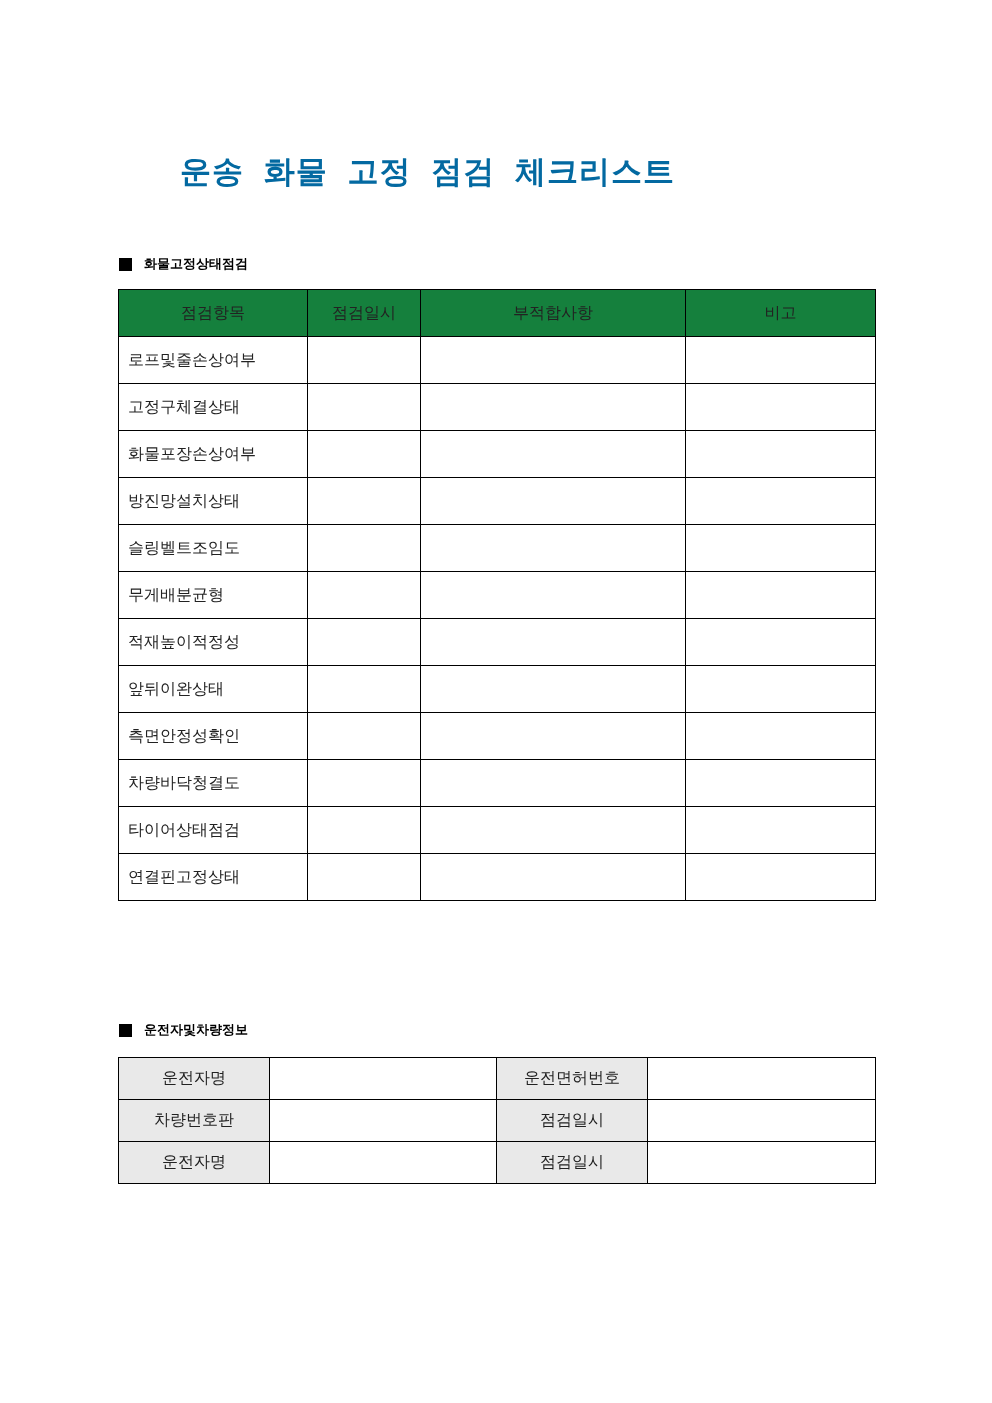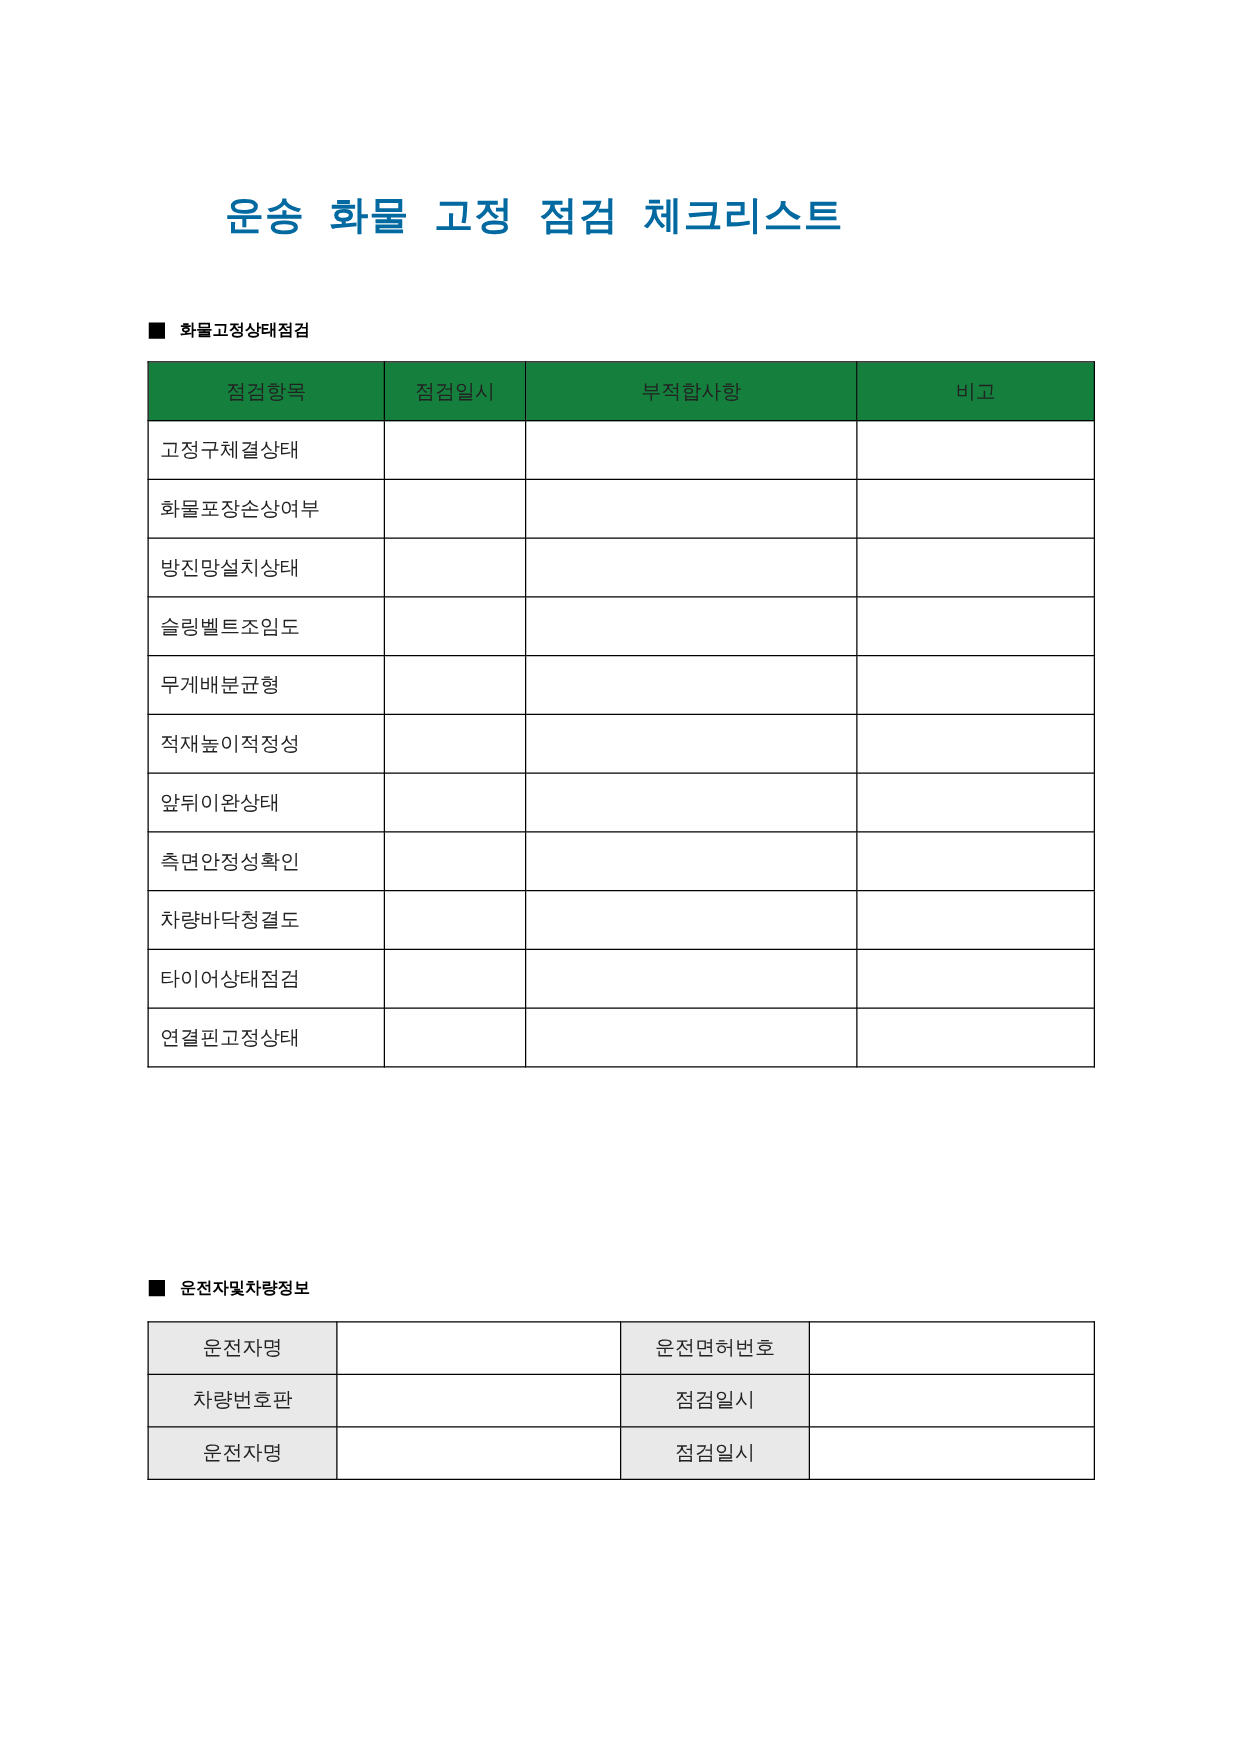--- a/index.html
+++ b/index.html
@@ -47,20 +47,26 @@
   </colgroup>
   <thead>
     <tr>
       <th>점검항목</th>
       <th>점검일시</th>
       <th>부적합사항</th>
       <th>비고</th>
     </tr>
   </thead>
   <tbody id="t1-body">
+      <tr>
+        <td class="item">로프및줄손상여부</td>
+        <td></td>
+        <td></td>
+        <td></td>
+      </tr>
       <tr>
         <td class="item">고정구체결상태</td>
         <td></td>
         <td></td>
         <td></td>
       </tr>
       <tr>
         <td class="item">화물포장손상여부</td>
         <td></td>
         <td></td>

